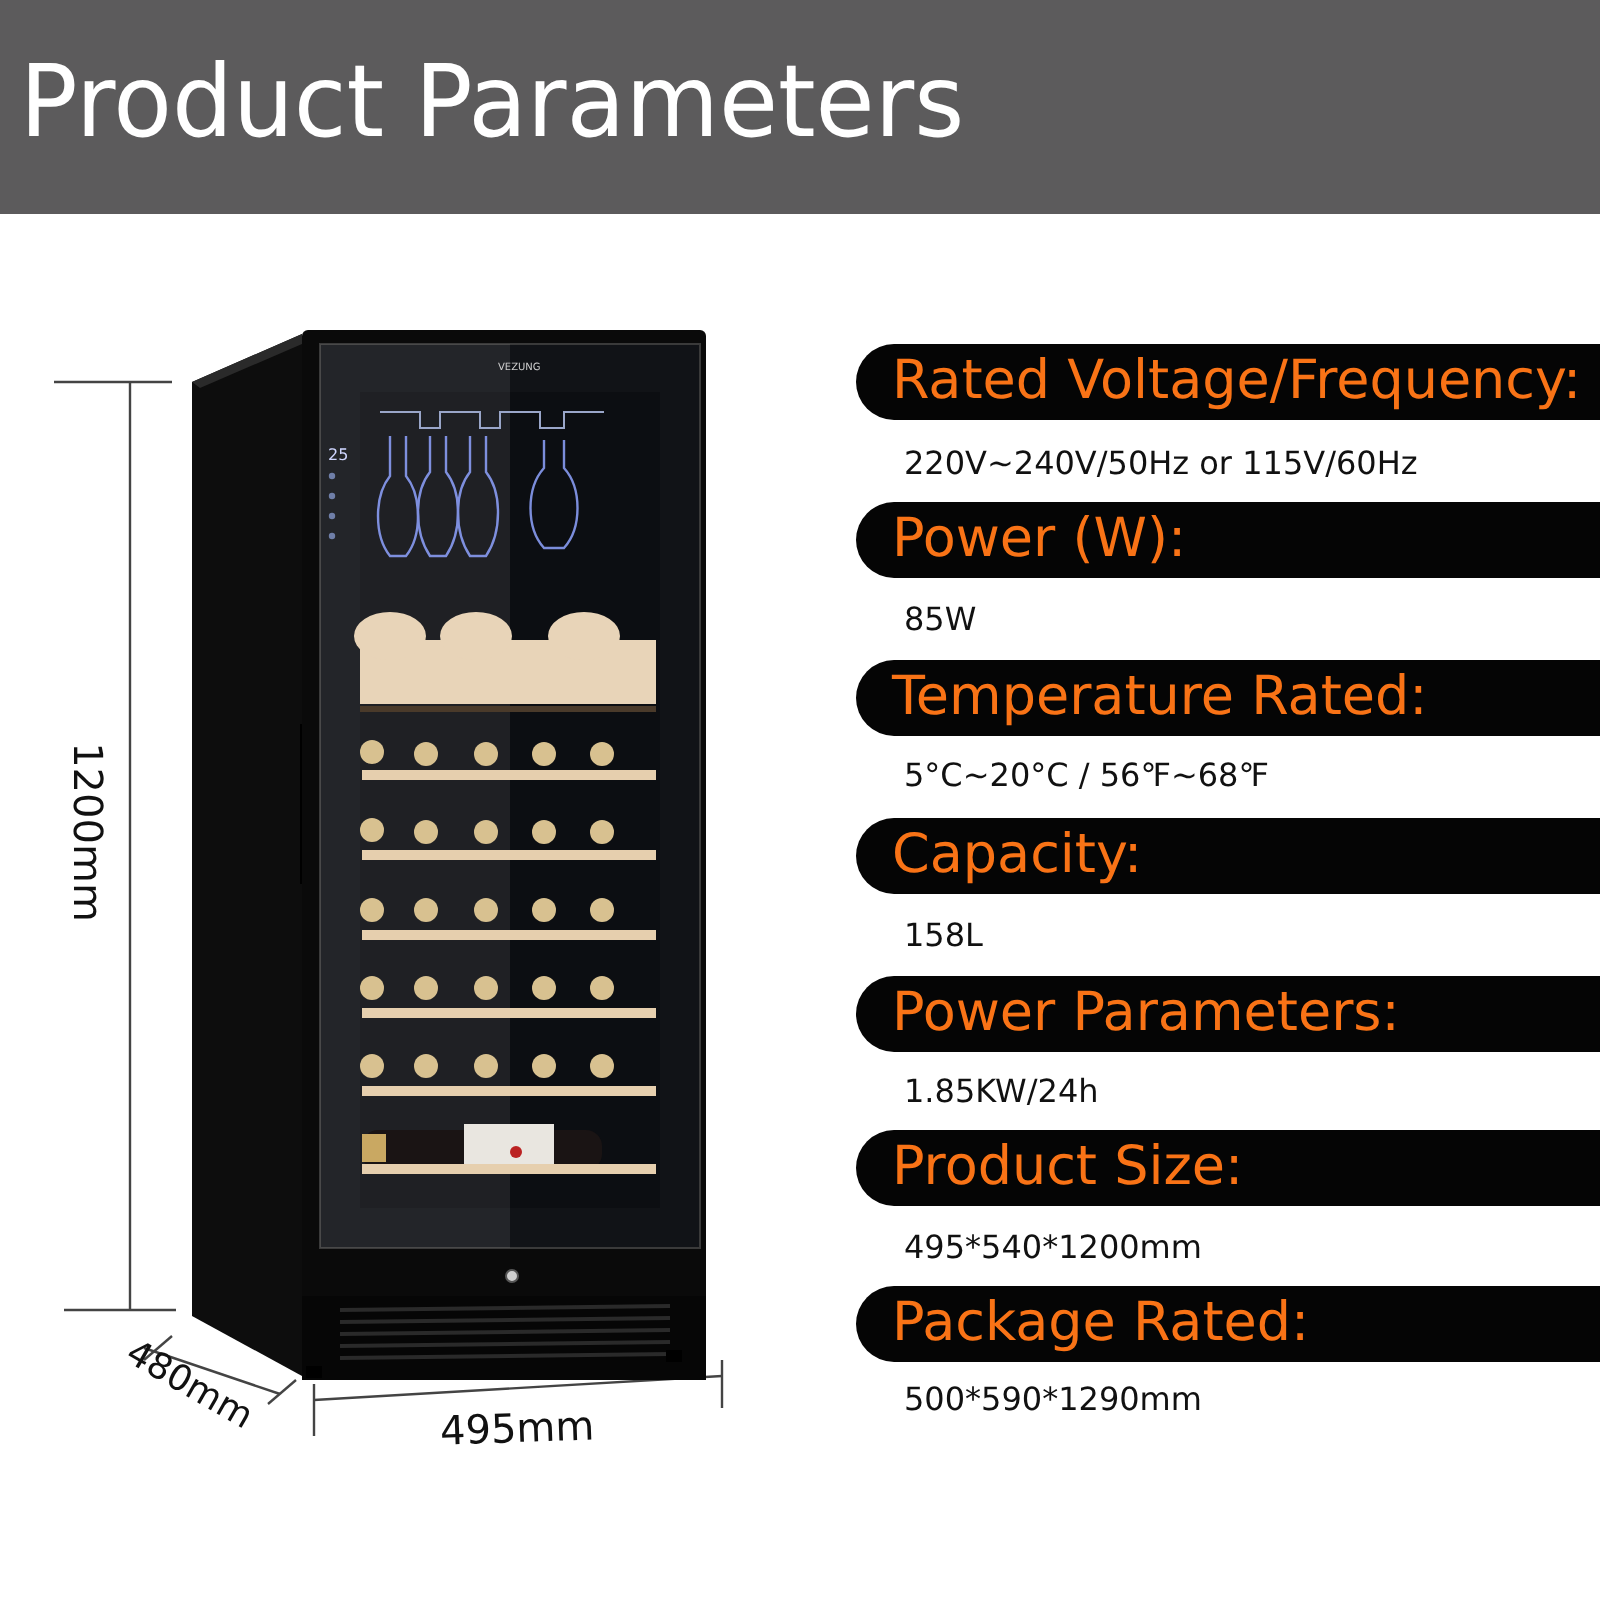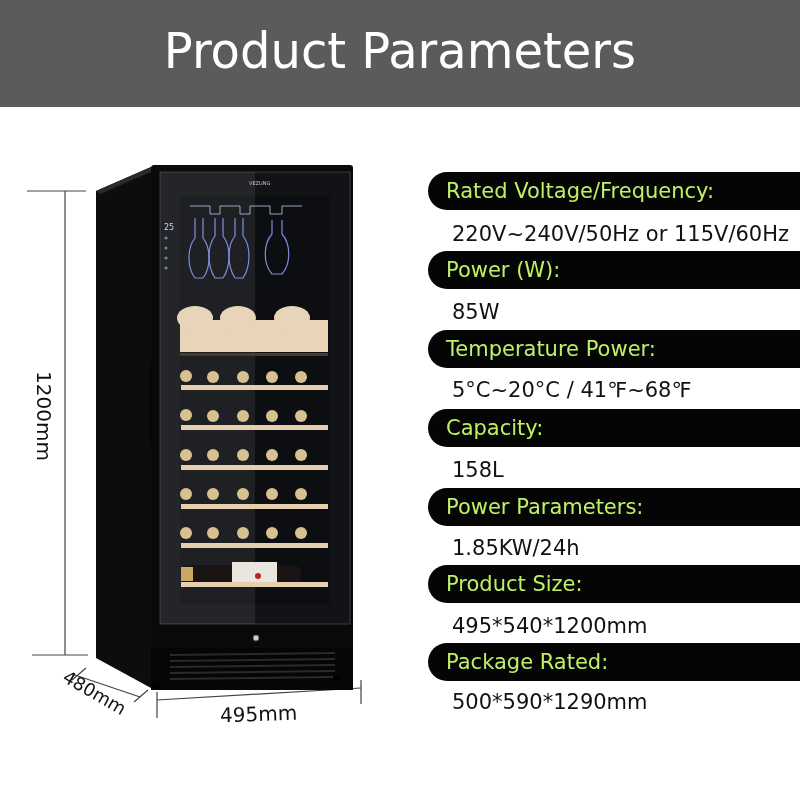--- a/index.html
+++ b/index.html
@@ -1,37 +1,37 @@
 <!DOCTYPE html>
 <html><head>
 <meta charset="utf-8">
 <style>
   * { box-sizing: border-box; margin: 0; padding: 0; }
   html, body { width: 800px; height: 800px; background: #ffffff; overflow: hidden; }
   body { position: relative; font-family: "DejaVu Sans", sans-serif; }
 
   .header {
     position: absolute; left: 0; top: 0; width: 800px; height: 107px;
-    background: #5c5b5c; display: flex; align-items: center; justify-content: center;
+    background: #5c5b5c; display: flex; align-items: center; 
   }
   .header-title {
     color: #ffffff; font-size: 50px; font-family: "DejaVu Sans", sans-serif;
     letter-spacing: 0px; transform: scaleX(0.96); font-weight: normal;
     margin-top: -6px;
   }
 
   
   .spec-label-bar {
     position: absolute; left: 428px; width: 372px; height: 38px;
     background: #050505; border-radius: 20px 0 0 20px;
-    color: #bef264; font-size: 21px; line-height: 38px; padding-left: 18px;
+    color: #f97316; font-size: 27px; line-height: 38px; padding-left: 18px;
     white-space: nowrap;
   }
   .spec-value {
-    position: absolute; left: 452px; color: #111111; font-size: 21px;
+    position: absolute; left: 452px; color: #111111; font-size: 16px;
     white-space: nowrap;
   }
 
   
   .illustration { position: absolute; left: 0; top: 0; width: 420px; height: 587px; }
   .dim-label {
     position: absolute; color: #111; font-size: 20px; white-space: nowrap;
   }
 </style>
 </head>
@@ -171,22 +171,22 @@
   <div class="dim-label" style="left:220px; top:702px; transform: rotate(-2deg);">495mm</div>
 </div>
 
 <div>
   <div class="spec-label-bar" style="top:172px">Rated Voltage/Frequency:</div>
   <div class="spec-value" style="top:222px">220V~240V/50Hz or 115V/60Hz</div>
 
   <div class="spec-label-bar" style="top:251px">Power (W):</div>
   <div class="spec-value" style="top:300px">85W</div>
 
-  <div class="spec-label-bar" style="top:330px">Temperature Power:</div>
-  <div class="spec-value" style="top:378px">5°C~20°C / 41℉~68℉</div>
+  <div class="spec-label-bar" style="top:330px">Temperature Rated:</div>
+  <div class="spec-value" style="top:378px">5°C~20°C / 56℉~68℉</div>
 
   <div class="spec-label-bar" style="top:409px">Capacity:</div>
   <div class="spec-value" style="top:458px">158L</div>
 
   <div class="spec-label-bar" style="top:488px">Power Parameters:</div>
   <div class="spec-value" style="top:536px">1.85KW/24h</div>
 
   <div class="spec-label-bar" style="top:565px">Product Size:</div>
   <div class="spec-value" style="top:614px">495*540*1200mm</div>
 

